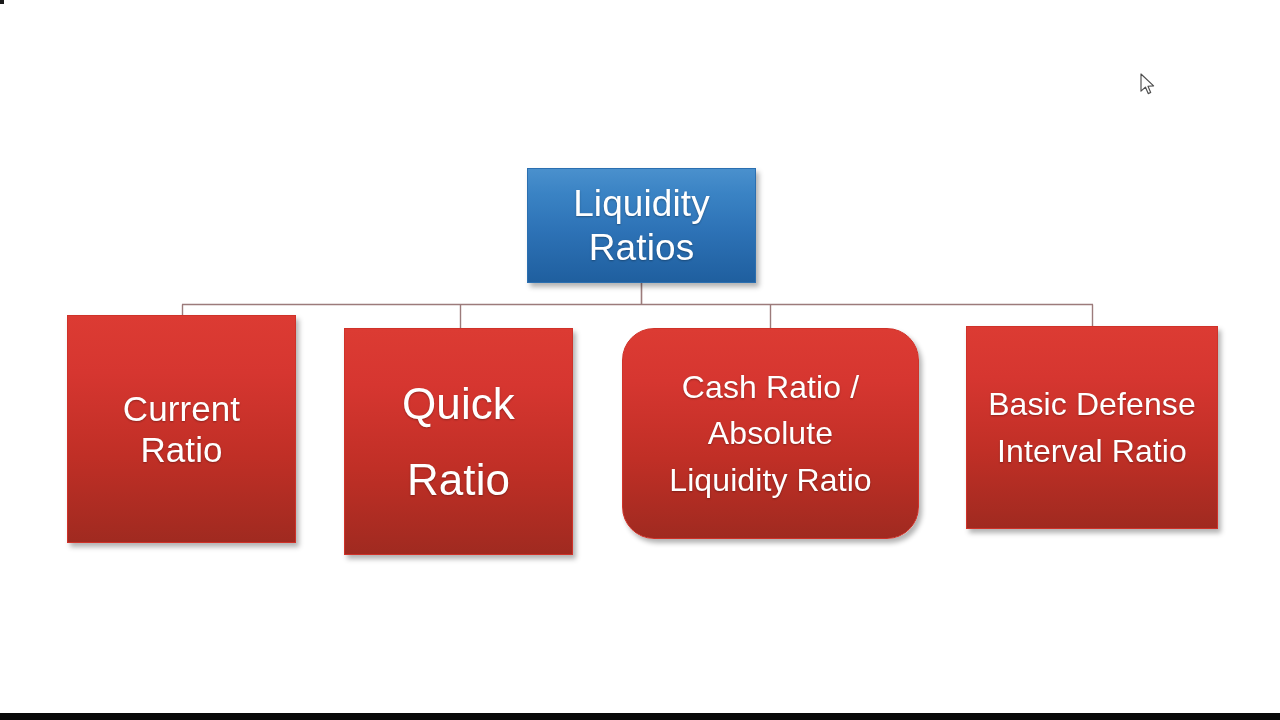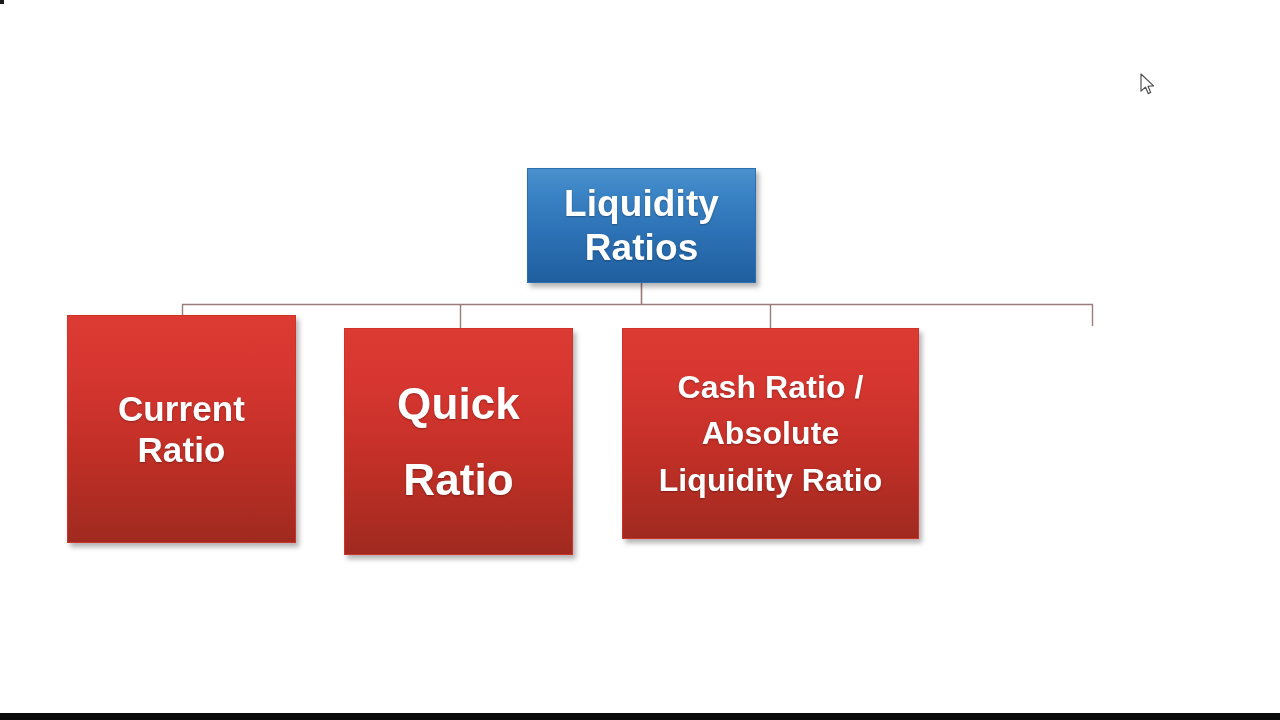--- a/index.html
+++ b/index.html
@@ -55,21 +55,21 @@
 
   
   .node {
     position: absolute;
     box-sizing: border-box;
     display: flex;
     align-items: center;
     justify-content: center;
     text-align: center;
     color: #ffffff;
-    font-weight: bold;
+    font-weight: normal;
     letter-spacing: 0.1px;
     line-height: 1.18;
     text-shadow: 0 1px 2px rgba(0,0,0,0.30);
     box-shadow: 3px 4px 5px rgba(0,0,0,0.30);
     overflow: hidden;
   }
 
   .node-root {
     background: linear-gradient(180deg, #4a90cd 0%, #3a83c4 22%, #2d72b6 55%, #1f5f9f 100%);
     border: 1px solid #2b6fb0;
@@ -83,21 +83,21 @@
   .node-label {
     display: block;
     padding: 0 6px;
     white-space: pre-line;
   }
 
   
   #node-root   { left: 527px; top: 168px; width: 229px; height: 115px; font-size: 37px; }
   #node-c1     { left: 67px;  top: 315px; width: 229px; height: 228px; font-size: 35px; }
   #node-c2     { left: 344px; top: 328px; width: 229px; height: 227px; font-size: 44px; }
-  #node-c3     { left: 622px; top: 328px; width: 297px; height: 211px; font-size: 32px; }
+  #node-c3     { left: 622px; top: 328px; width: 297px; height: 211px; font-size: 32px; border-radius: 32px; }
   #node-c4     { left: 966px; top: 326px; width: 252px; height: 203px; font-size: 32px; }
 
   #node-c2 .node-label { line-height: 1.72; }
   #node-c3 .node-label { line-height: 1.44; }
   #node-c4 .node-label { line-height: 1.44; }
 
   
   #cursor {
     position: absolute;
     left: 1138px;
@@ -139,20 +139,24 @@
     <span class="node-label">Quick
 Ratio</span>
   </div>
 
   <div class="node node-child" id="node-c3">
     <span class="node-label">Cash Ratio /
 Absolute
 Liquidity Ratio</span>
   </div>
 
+  <div class="node node-child" id="node-c4">
+    <span class="node-label">Basic Defense
+Interval Ratio</span>
+  </div>
 
   <svg id="cursor" viewBox="0 0 20 26" xmlns="http://www.w3.org/2000/svg">
     <path d="M3 2 L3 19.2 L7.4 15.1 L10.2 21.6 L12.7 20.5 L10.0 14.2 L15.6 13.9 Z" fill="#fdfdfd" stroke="#4d4d4d" stroke-width="1.15" stroke-linejoin="round"></path>
   </svg>
 
   <div class="bottom-bar"></div>
 
 </div>
 
 </body></html>

